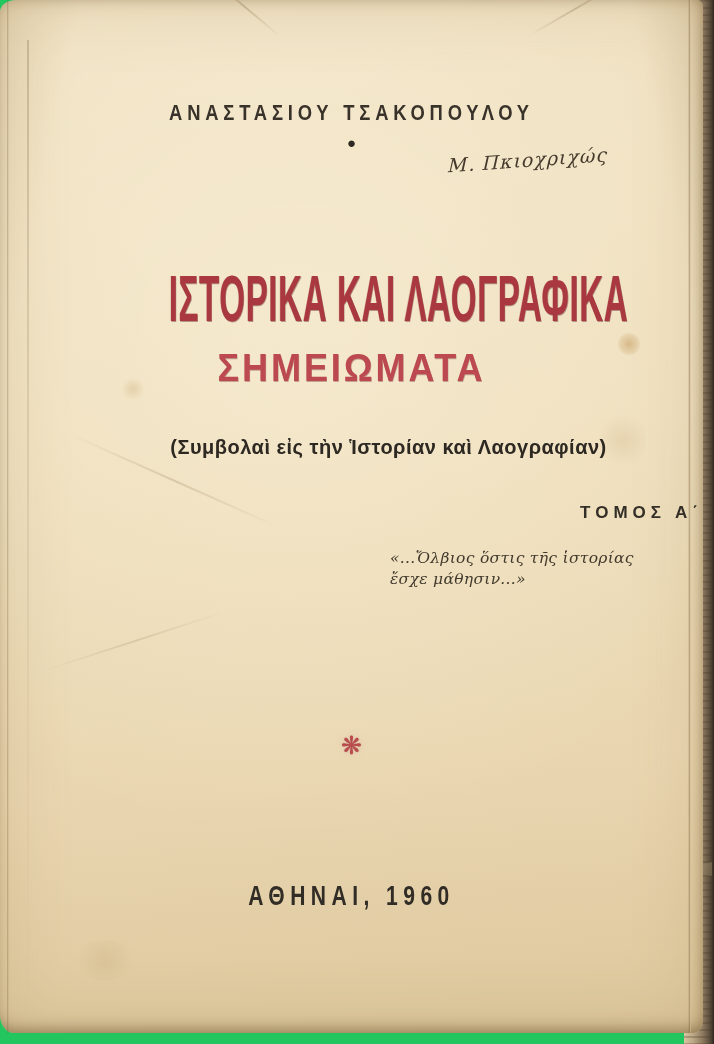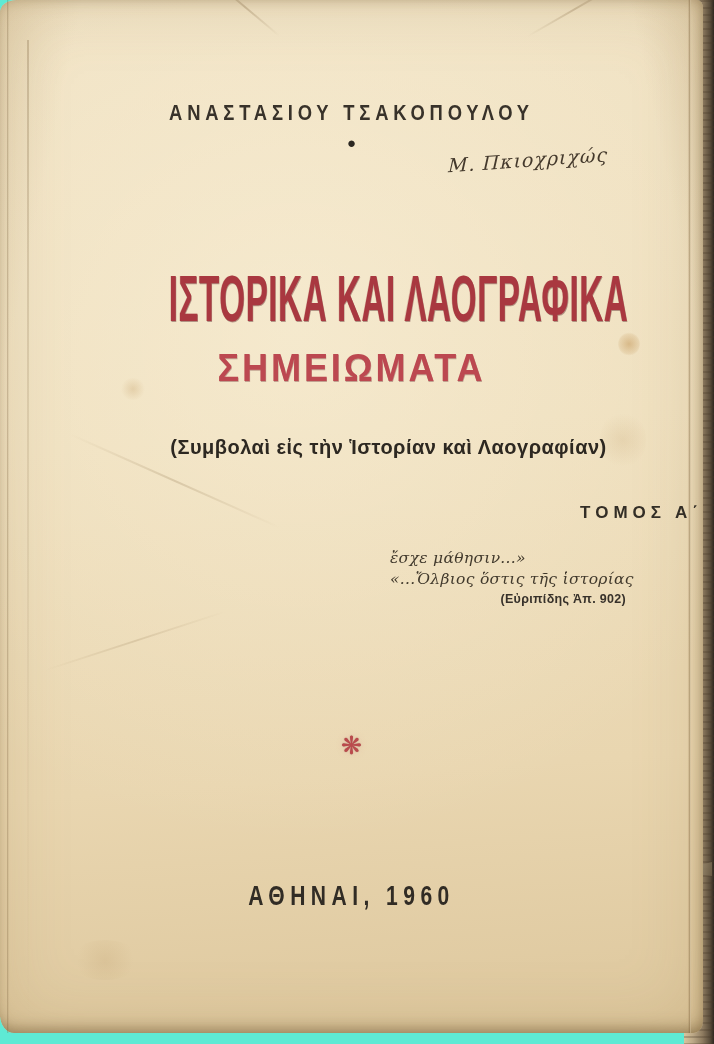--- a/index.html
+++ b/index.html
@@ -4,21 +4,21 @@
 <style>
   html, body {
     margin: 0; padding: 0;
     background: #171310;
     font-family: "Liberation Sans", sans-serif;
   }
   .scan {
     position: relative;
     width: 714px; height: 1044px;
     overflow: hidden;
-    background: #5eead4;
+    background: #22c55e;
   }
   
   .page-edge-strip {
     position: absolute; top: 0; right: 0; bottom: 0; width: 30px;
     background:
       repeating-linear-gradient(to bottom,
         rgba(70,55,38,0.28) 0 2px, rgba(0,0,0,0) 2px 7px),
       linear-gradient(to right, #d8c49e 0%, #bca887 30%, #8d7a5f 62%, #574a39 88%, #2e2720 100%);
   }
   .tear-flap {
@@ -215,23 +215,22 @@
 
     <div class="title1">ΙΣΤΟΡΙΚΑ ΚΑΙ ΛΑΟΓΡΑΦΙΚΑ</div>
 
     <div class="title2">ΣΗΜΕΙΩΜΑΤΑ</div>
 
     <div class="subtitle">(Συμβολαὶ εἰς τὴν Ἱστορίαν καὶ Λαογραφίαν)</div>
 
     <div class="volume">ΤΟΜΟΣ Α΄</div>
 
     <div class="epigraph">
+      <div class="line">«...Ὄλβιος ὅστις τῆς ἱστορίας</div>
       <div class="line">ἔσχε μάθησιν...»</div>
-      <div class="line">«...Ὄλβιος ὅστις τῆς ἱστορίας</div>
-      <div class="attr">(Εὐριπίδης Ἀπ. 902)</div>
     </div>
 
     <div class="ornament">❋</div>
 
     <div class="imprint">ΑΘΗΝΑΙ, 1960</div>
 
   </div>
 </div>
 
 </body></html>

